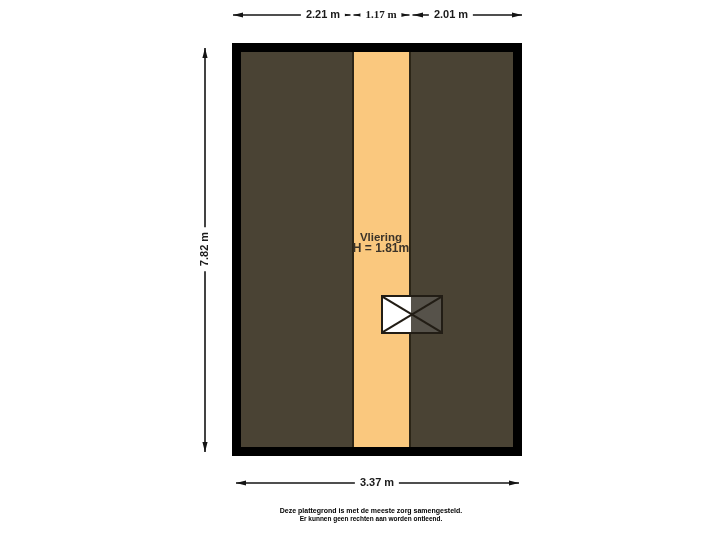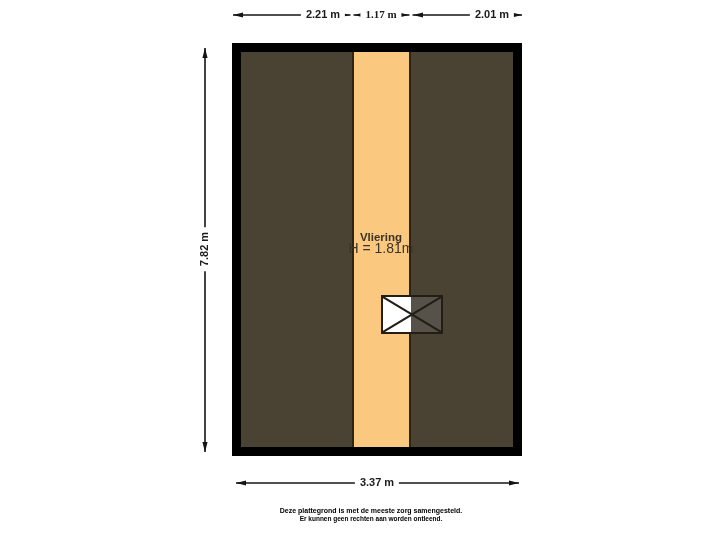--- a/index.html
+++ b/index.html
@@ -24,21 +24,21 @@
     width:59px;height:100%;background:#fac87e;box-sizing:border-box;
     border-left:2px solid #2b2517;border-right:2px solid #2b2517;
   }
 
   
   .room-label{
     position:absolute;left:381px;top:243px;transform:translate(-50%,-50%);
     text-align:center;color:#3b3329;white-space:nowrap;
   }
   .room-label .name{font-size:11.5px;font-weight:700;line-height:11px;}
-  .room-label .height{font-size:14px;font-weight:400;line-height:11px;}
+  .room-label .height{font-size:12px;font-weight:700;line-height:11px;}
 
   
   .hatch{
     position:absolute;left:381px;top:295px;width:62px;height:39px;
     box-sizing:border-box;border:2px solid #221d15;
     background:linear-gradient(90deg,#ffffff 0px,#ffffff 28px,#56524a 28px,#56524a 100%);
   }
   .hatch svg{display:block;}
 
   
@@ -103,21 +103,21 @@
 
   <div class="hatch">
     <svg width="58" height="35" viewBox="0 0 58 35">
       <line x1="0" y1="0" x2="58" y2="35" stroke="#221d15" stroke-width="2"></line>
       <line x1="58" y1="0" x2="0" y2="35" stroke="#221d15" stroke-width="2"></line>
     </svg>
   </div>
 
   <div class="dim-label" style="left:289px;top:15px;margin-left:34px;">2.21 m</div>
   <div class="dim-label" style="left:381px;top:15px;font-family:Liberation Serif, serif;">1.17 m</div>
-  <div class="dim-label" style="left:492px;top:15px;">2.01 m</div>
+  <div class="dim-label" style="left:451px;top:15px;">2.01 m</div>
   <div class="dim-label vertical" style="left:205px;top:249px;">7.82 m</div>
   <div class="dim-label" style="left:377px;top:483px;">3.37 m</div>
 
   <div class="disclaimer">
     <div class="l1">Deze plattegrond is met de meeste zorg samengesteld.</div>
     <div class="l2">Er kunnen geen rechten aan worden ontleend.</div>
   </div>
 
 </div>
 

